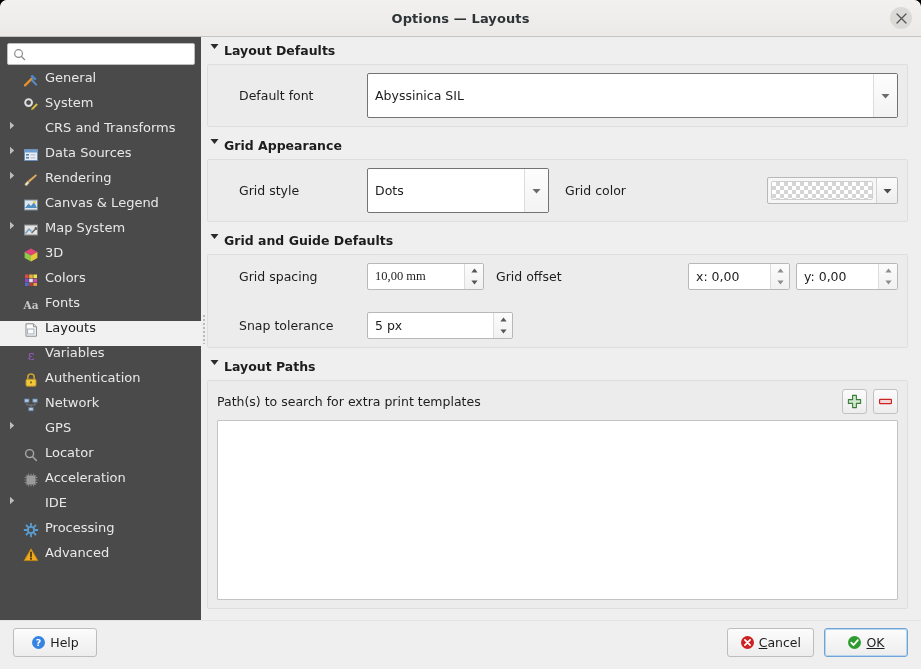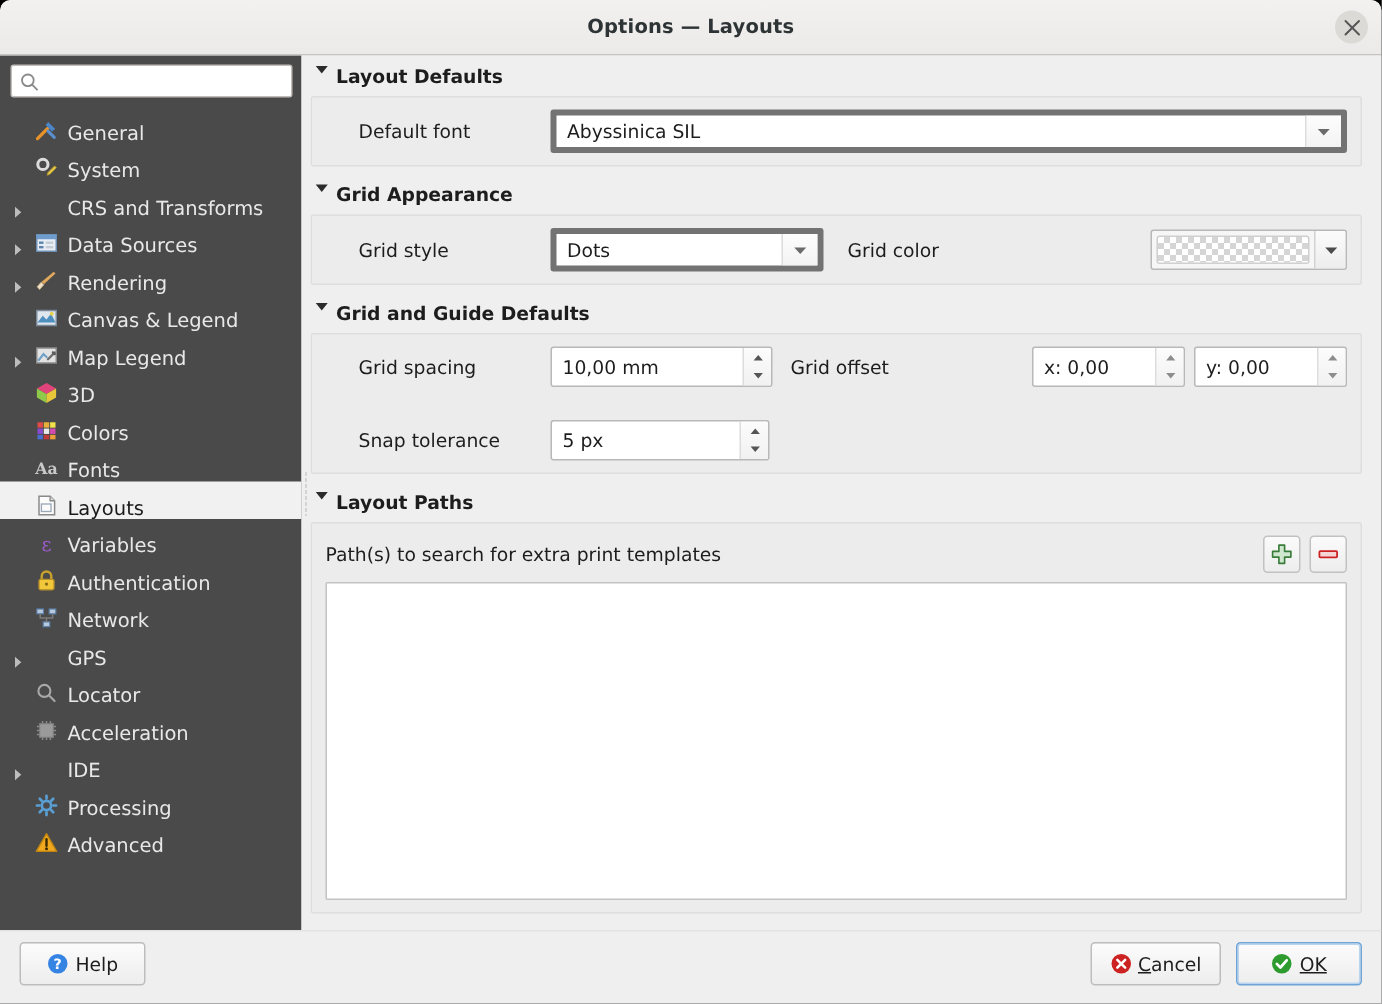--- a/index.html
+++ b/index.html
@@ -64,21 +64,21 @@
     padding: 0 5px;
   }
   #search-wrap svg { flex: 0 0 auto; }
   #search-input {
     flex: 1; border: none; outline: none;
     font-family: inherit; font-size: 12px; color: #2e3436;
     background: transparent; margin-left: 4px; min-width: 0;
   }
   #nav-list { flex: 1; overflow: hidden; padding-top: 2px; }
   .nav-item {
-    height: 25px; display: flex; align-items: flex-end;
+    height: 25px; display: flex; align-items: flex-start;
     padding-left: 4px; cursor: pointer;
     color: #e8e8e8; font-size: 13px;
     white-space: nowrap;
   }
   .nav-item.selected {
     background: #f1f1f1; color: #1a1a1a;
   }
   .nav-arrow {
     width: 16px; min-width: 16px;
     display: flex; align-items: center; justify-content: center;
@@ -129,23 +129,23 @@
   .row { display: flex; align-items: center; }
   .row + .row { margin-top: 22px; }
   .field-label {
     font-size: 12.5px; color: #1d1d1d;
     white-space: nowrap;
   }
 
   
   .combo {
     position: relative;
-    height: 29px;
+    height: 45px;
     background: #fff;
-    border: 4px solid #737373;
+    border: 1px solid #737373;
     border-radius: 2px;
     display: flex; align-items: center;
     padding: 0 10px 0 7px;
     font-size: 12.5px; color: #1d1d1d;
     cursor: pointer; overflow: hidden;
     white-space: nowrap;
   }
   .combo .combo-arrow {
     position: absolute; right: 0; top: 0; bottom: 0; width: 24px;
     border-left: 1px solid #dcdcdc;
@@ -339,21 +339,21 @@
               </svg>
             </span>
             <span class="nav-icon">
               <svg width="16" height="16" viewBox="0 0 16 16">
                 <rect x="1.5" y="3" width="13" height="10" fill="#e3e3e3" stroke="#8a8a8a" stroke-width="1"></rect>
         <path d="M2.5 11.5 L6 7 L8.5 9.5" stroke="#6f9fc4" stroke-width="1.4" fill="none"></path>
         <path d="M9 10.5 L13.5 6" stroke="#6d6d6d" stroke-width="1.6" stroke-linecap="round"></path>
         <path d="M12.2 4.8 L14.6 7.2 L13.2 8 L11.4 6.2 Z" fill="#5a5a5a"></path>
               </svg>
             </span>
-            <span class="nav-label">Map Legend</span>
+            <span class="nav-label">Map System</span>
           </div>
           <div class="nav-item">
             <span class="nav-arrow"></span>
             <span class="nav-icon">
               <svg width="16" height="16" viewBox="0 0 16 16">
                 <path d="M8 1.4 L14.4 5 L8 8.6 L1.6 5 Z" fill="#e0447a"></path>
         <path d="M1.6 5 L8 8.6 L8 14.6 L1.6 11 Z" fill="#8fc94a"></path>
         <path d="M14.4 5 L8 8.6 L8 14.6 L14.4 11 Z" fill="#e8c83a"></path>
               </svg>
             </span>
@@ -560,21 +560,21 @@
         <span class="tri">
           <svg width="9" height="7" viewBox="0 0 9 7">
               <path d="M0.5 1 L8.5 1 L4.5 6 Z" fill="#2b2b2b"></path>
             </svg>
         </span>
         <span>Grid and Guide Defaults</span>
       </div>
       <div class="group-box">
         <div class="row">
           <div class="field-label" style="width:150px;padding-left:22px;">Grid spacing</div>
-          <div class="spin" style="width:148px;">
+          <div class="spin" style="width:117px;font-family:Liberation Serif, serif;">
             <span>10,00 mm</span>
             <span class="spin-btns">
               <div>
                   <svg width="7" height="5" viewBox="0 0 7 5">
                     <path d="M3.5 0.6 L6.6 4.4 L0.4 4.4 Z" fill="#555"></path>
                   </svg>
                 </div>
               <div>
                   <svg width="7" height="5" viewBox="0 0 7 5">
                     <path d="M0.4 0.6 L6.6 0.6 L3.5 4.4 Z" fill="#555"></path>

